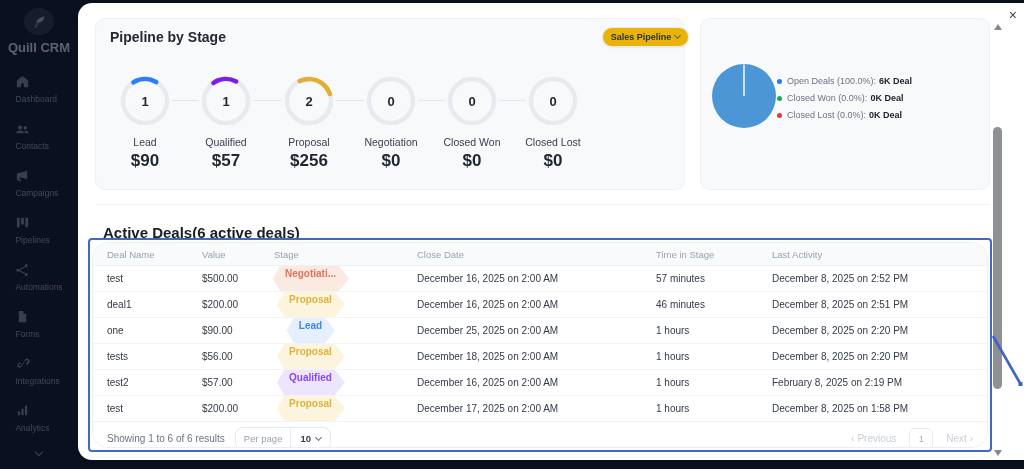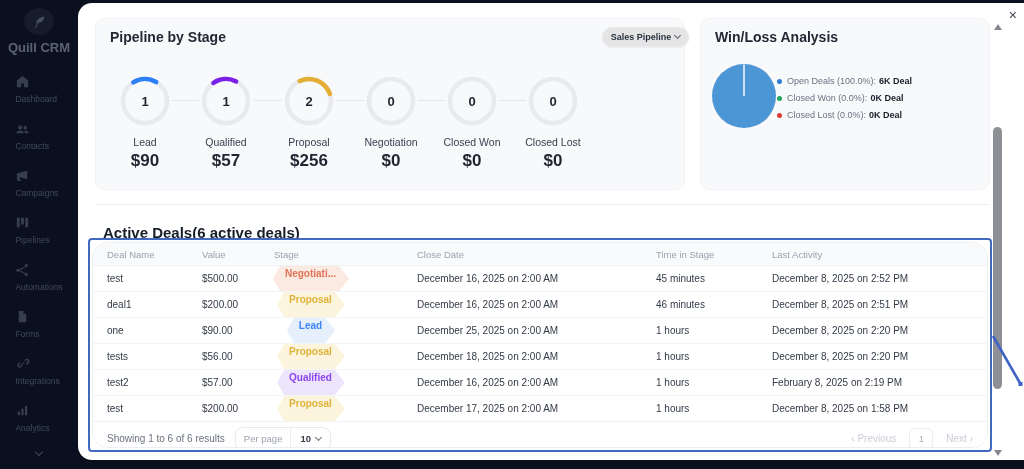--- a/index.html
+++ b/index.html
@@ -26,21 +26,21 @@
     display:inline-block;transform:rotate(45deg);margin-top:-3px;}
   
   .modal{position:absolute;left:78px;top:3px;right:0;height:457px;background:#fff;
     border-radius:14px 0 0 14px;}
   .close-btn{position:absolute;top:5px;right:7px;font-size:14px;color:#3F4650;cursor:pointer;
     line-height:14px;}
   .panel{position:absolute;background:#F8F9FB;border:1px solid #EFF1F4;border-radius:10px;box-sizing:border-box;}
   .panel-pipeline{left:17px;top:15px;width:590px;height:172px;}
   .panel-winloss{left:622px;top:15px;width:290px;height:172px;}
   .panel-title{position:absolute;left:14px;top:10px;font-size:14px;font-weight:700;color:#222834;}
-  .pipeline-select{position:absolute;left:506px;top:8px;width:87px;height:20px;background:#e5e5e5;
+  .pipeline-select{position:absolute;left:506px;top:8px;width:87px;height:20px;background:#eab308;
     border:1px solid #E7EAEE;border-radius:10px;box-shadow:0 1px 2px rgba(16,24,40,.06);
     font-size:9px;font-weight:700;color:#2A3340;display:flex;align-items:center;justify-content:center;
     gap:4px;cursor:pointer;font-family:inherit;}
   .pipeline-select .chev{width:4px;height:4px;border-width:1px;color:#5A6270;}
   .stage-item{position:absolute;top:57px;width:80px;text-align:center;}
   .stage-circle{position:relative;width:50px;height:50px;margin:0 auto;}
   .stage-count{position:absolute;inset:0;display:grid;place-items:center;font-size:13px;
     font-weight:700;color:#1F2630;}
   .stage-name{margin-top:10px;font-size:10.5px;color:#394150;}
   .stage-value{margin-top:3px;font-size:17px;font-weight:700;color:#1F2630;text-align:center;}
@@ -208,21 +208,20 @@
           <div class="stage-circle"><svg width="50" height="50" viewBox="0 0 50 50">
               <circle cx="25" cy="25" r="22" fill="none" stroke="#E8EAEF" stroke-width="4.5"></circle>
             </svg><div class="stage-count">0</div></div>
           <div class="stage-name">Closed Lost</div>
           <div class="stage-value">$0</div>
         </div>
       </div>
   </section>
 
   <section class="panel panel-winloss">
-    <div class="panel-title">Win/Loss Analysis</div>
     <svg class="pie-svg" width="66" height="66" viewBox="0 0 66 66">
       <circle id="pie-circle" cx="33" cy="33" r="32" fill="#4D96D6"></circle>
       <line x1="33" y1="33" x2="33" y2="1.5" stroke="#ffffff" stroke-width="1.4"></line>
     </svg>
     <div class="wl-legend" id="wl-legend">
         <div class="wl-row">
           <span class="wl-dot" style="background: rgb(45, 124, 214);"></span>
           <span class="wl-label">Open Deals (100.0%):</span>
           <span class="wl-value">6K Deal</span>
         </div>
@@ -254,21 +253,21 @@
           <span>Last Activity</span>
         </div>
       <div id="table-body" style="display:flex;flex-direction:column;flex:1 1 auto;">
           <div class="t-row">
             <span>test</span>
             <span>$500.00</span>
             <span class="stage-cell">
               <span class="badge" style="background: rgb(251, 234, 225); color: rgb(225, 115, 90);">Negotiati...</span>
             </span>
             <span>December 16, 2025 on 2:00 AM</span>
-            <span>45 minutes</span>
+            <span>57 minutes</span>
             <span>December 8, 2025 on 2:52 PM</span>
           </div>
           <div class="t-row">
             <span>deal1</span>
             <span>$200.00</span>
             <span class="stage-cell">
               <span class="badge" style="background: rgb(252, 244, 220); color: rgb(223, 178, 59);">Proposal</span>
             </span>
             <span>December 16, 2025 on 2:00 AM</span>
             <span>46 minutes</span>

